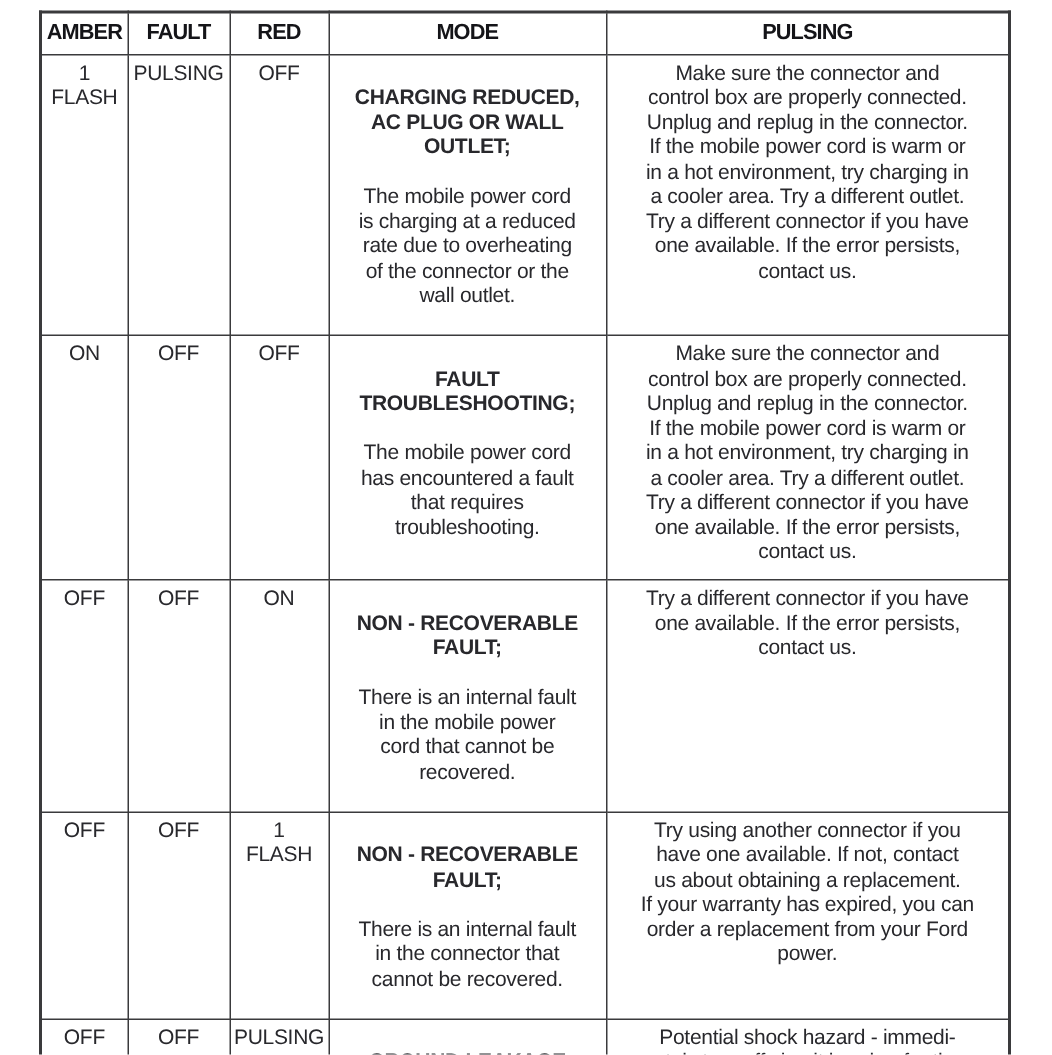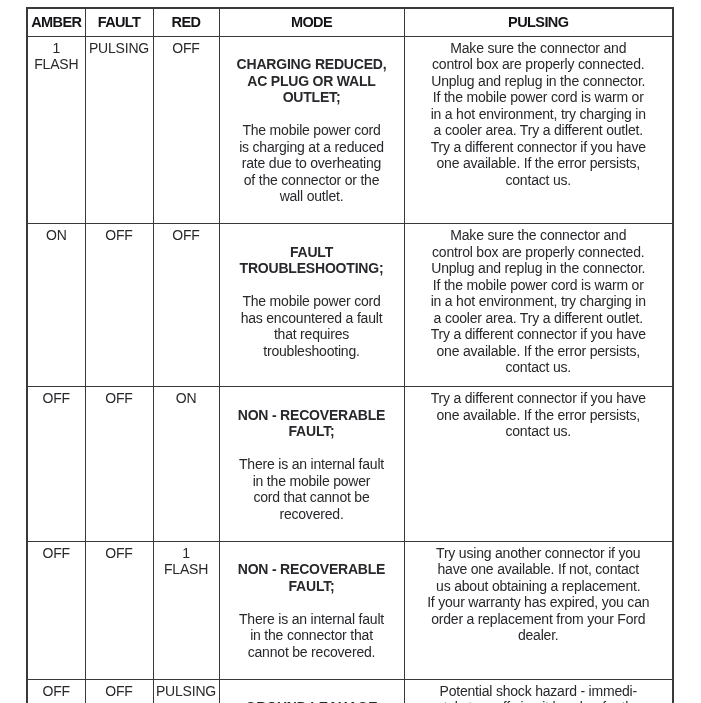--- a/index.html
+++ b/index.html
@@ -157,21 +157,21 @@
 FAULT;</div>
           <div class="mode-desc">There is an internal fault
 in the connector that
 cannot be recovered.</div>
         </td>
         <td>Try using another connector if you
 have one available. If not, contact
 us about obtaining a replacement.
 If your warranty has expired, you can
 order a replacement from your Ford
-dealer.</td>
+power.</td>
       </tr>
       <tr class="r4">
         <td class="led-cell">OFF</td>
         <td class="led-cell">OFF</td>
         <td class="led-cell">PULSING</td>
         <td>
           <div class="mode-title">GROUND LEAKAGE
 FAULT;</div>
           
         </td>

